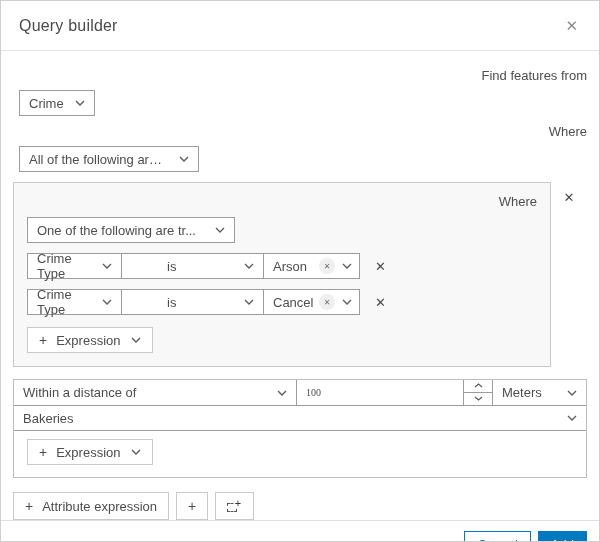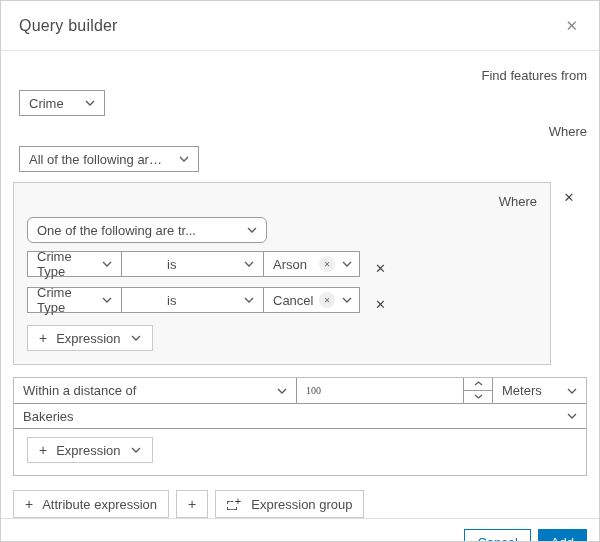--- a/index.html
+++ b/index.html
@@ -37,43 +37,43 @@
   .select {
     display: inline-flex; align-items: center; justify-content: space-between;
     background: #fff; border: 1px solid #9b9b9b;
     height: 26px; padding: 0 9px;
     font-size: 13px; color: #4d4d4d; cursor: pointer;
     white-space: nowrap; overflow: hidden;
   }
   .select .txt { overflow: hidden; text-overflow: ellipsis; }
   .chev { flex: 0 0 auto; margin-left: 10px; display:block; }
 
-  .layer-select { width: 86px; margin-left: 6px; }
+  .layer-select { width: 76px; margin-left: 6px; }
   .combine-select { width: 180px; margin-left: 6px; }
 
   
   .group-row { display: flex; align-items: flex-start; margin-top: 10px; }
   .group-box {
     flex: 1 1 auto;
     background: #f8f8f8;
     border: 1px solid #c9c9c9;
     padding: 11px 13px 13px 13px;
   }
   .remove-col {
     flex: 0 0 36px; display: flex; justify-content: center;
     padding-top: 7px;
   }
   .remove-x {
     font-size: 13px; color: #4a4a4a; cursor: pointer; line-height: 1;
     padding: 2px;
   }
   .group-box .field-label { margin: 0 0 8px 0; }
-  .inner-combine { width: 240px; margin-bottom: 0; border-radius: 6px; }
-
-  .cond-row { display: flex; align-items: flex-end; margin-bottom: 10px; margin-top: 8px; }
+  .inner-combine { width: 208px; margin-bottom: 10px; }
+
+  .cond-row { display: flex; align-items: center; margin-bottom: 10px; }
   .cell {
     display: inline-flex; align-items: center; justify-content: space-between;
     background: #fff; border: 1px solid #9b9b9b; height: 26px;
     padding: 0 9px; font-size: 13px; cursor: pointer;
   }
   .cell + .cell { margin-left: -1px; }
   .cell.field-cell { width: 95px; }
   .cell.op-cell { width: 143px; padding-left: 45px; }
   .cell.value-cell { width: 97px; padding-right: 7px; }
   .chip-x {
@@ -315,21 +315,20 @@
         <span>Attribute expression</span>
       </div>
       <div class="btn-light">
         <span class="plus">+</span>
       </div>
       <div class="btn-light">
         <span class="eg-icon">
           <span class="eg-square"></span>
           <span class="eg-plus">+</span>
         </span>
-        <span>Expression group</span>
       </div>
     </div>
 
   </div>
 
   <div class="footer">
     <button class="btn-outline">Cancel</button>
     <button class="btn-primary">Add</button>
   </div>
 

